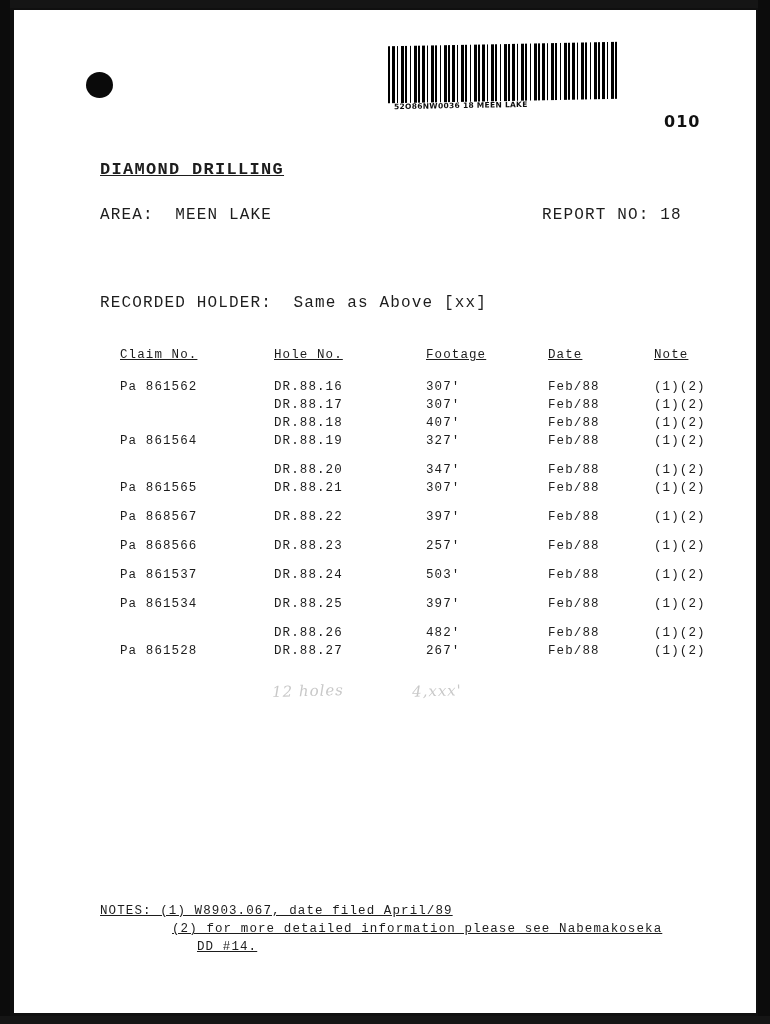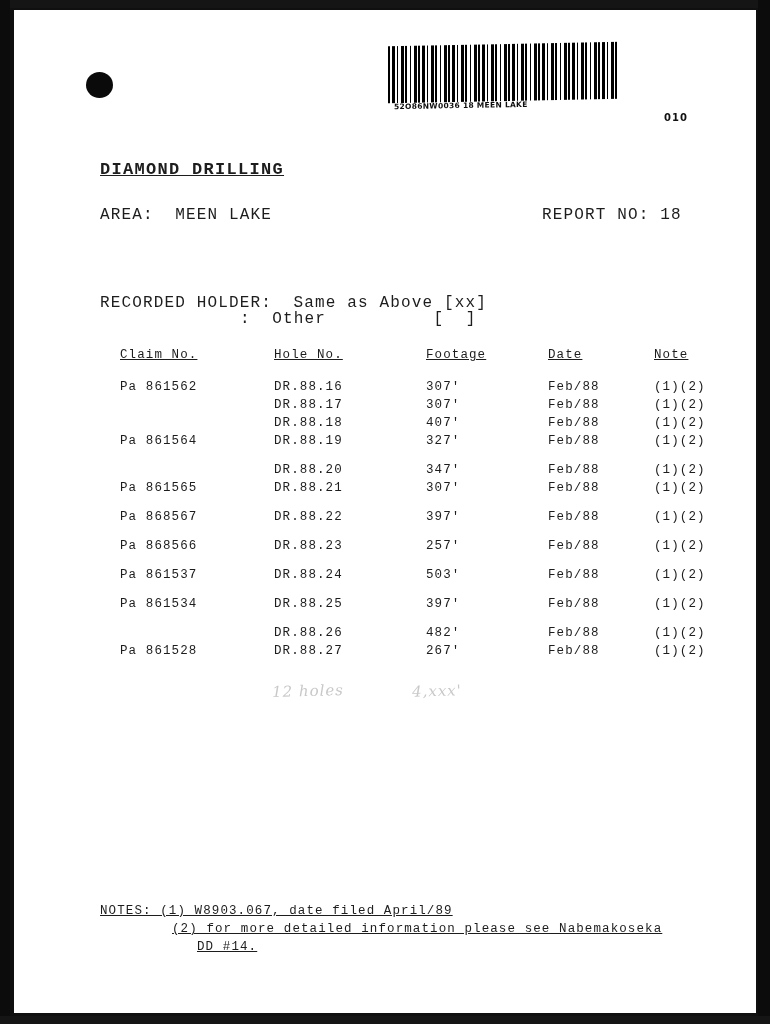--- a/index.html
+++ b/index.html
@@ -109,21 +109,21 @@
     color: #0d0d0d;
     transform: skewY(-1deg);
     white-space: nowrap;
   }
 
   .page-number {
     position: absolute;
     left: 650px;
     top: 102px;
     font-family: "DejaVu Sans", sans-serif;
-    font-size: 10px;
+    font-size: 16px;
     font-weight: bold;
     letter-spacing: 1px;
     color: #111;
   }
 
   
   .tw {
     position: absolute;
     font-family: "Liberation Mono", "DejaVu Sans Mono", monospace;
     font-size: 16px;
@@ -231,21 +231,20 @@
 
       <div class="page-number">010</div>
 
       <div class="tw doc-title">DIAMOND DRILLING</div>
 
       <div class="tw area-line">AREA:  MEEN LAKE</div>
       <div class="tw report-line">REPORT NO: 18</div>
 
 
       <div class="tw holder-line">RECORDED HOLDER:  Same as Above [xx]</div>
-      <div class="tw holder-line2">:  Other          [  ]</div>
 
       <div id="drill-table">
         <div class="row hdr">
           <span class="cell c-claim">Claim No.</span>
           <span class="cell c-hole">Hole No.</span>
           <span class="cell c-footage">Footage</span>
           <span class="cell c-date">Date</span>
           <span class="cell c-note">Note</span>
         </div>
         <div id="table-body">

